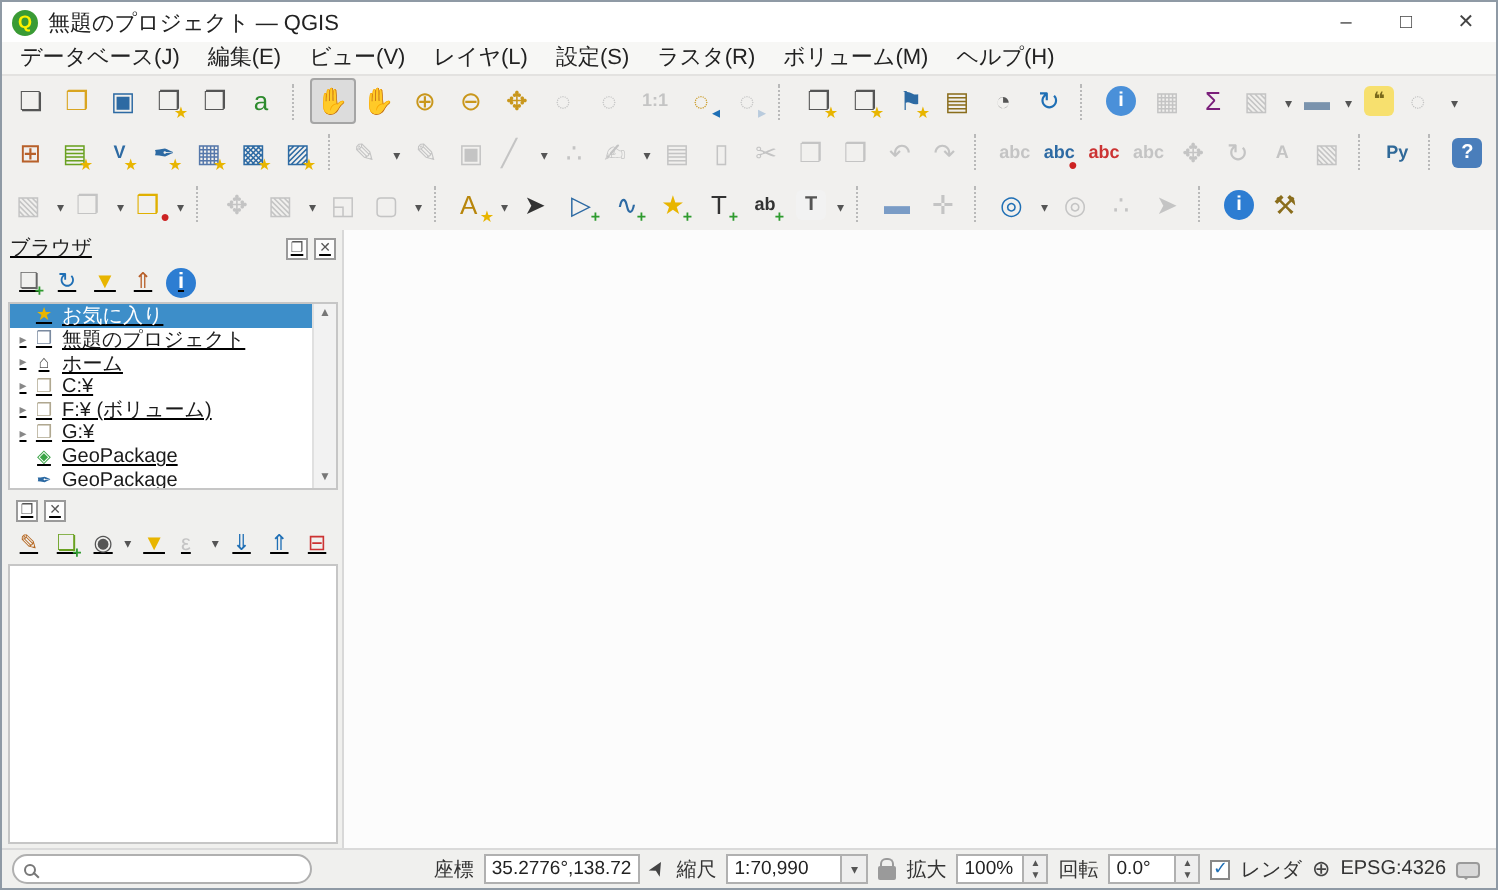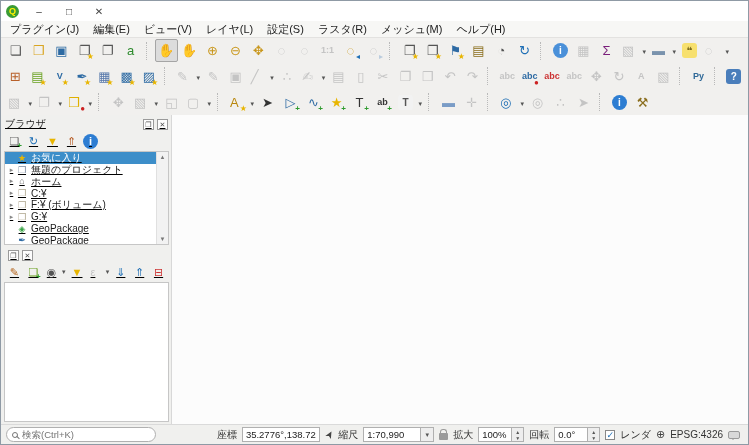--- a/index.html
+++ b/index.html
@@ -89,35 +89,36 @@
   .bubble { width:12px; height:8px; background:#d9d9d9; border:1px solid #9a9a9a; border-radius:2px; position:relative; margin-right:3px; }
   .bubble::after { content:''; position:absolute; left:2px; bottom:-4px; border:2px solid transparent; border-top-color:#9a9a9a; }
 </style>
 </head>
 <body>
 
 <div class="window">
 
   <div class="titlebar">
     <span class="app-logo">Q</span>
+    <span class="title-text">無題のプロジェクト — QGIS</span>
     <span class="win-controls">
       <span class="win-btn">–</span>
       <span class="win-btn">□</span>
       <span class="win-btn">✕</span>
     </span>
   </div>
 
   <div class="menubar">
-      <span class="menu-item">プラグイン(J)</span>
+      <span class="menu-item">データベース(J)</span>
       <span class="menu-item">編集(E)</span>
       <span class="menu-item">ビュー(V)</span>
       <span class="menu-item">レイヤ(L)</span>
       <span class="menu-item">設定(S)</span>
       <span class="menu-item">ラスタ(R)</span>
-      <span class="menu-item">メッシュ(M)</span>
+      <span class="menu-item">ボリューム(M)</span>
       <span class="menu-item">ヘルプ(H)</span>
     </div>
 
   <div class="tbrow tbrow1">
       <button class="tb-btn">
         <span class="glyph" style="color: rgb(85, 85, 85);">❏</span>
       </button>
       <button class="tb-btn">
         <span class="glyph" style="color: rgb(217, 165, 33);">❒</span>
       </button>
@@ -525,21 +526,20 @@
         <div class="layers-view"></div>
       </div>
 
     </div>
     <div class="canvas"></div>
   </div>
 
   <div class="statusbar">
     <span class="search">
       <span class="mag"></span>
-      <input placeholder="検索(Ctrl+K)" style="">
     </span>
     <span class="sb-spacer"></span>
 
     <span>座標</span>
     <input class="sb-field coord-input" value="35.2776°,138.7287°" style="">
     <span class="pointer-ic">➤</span>
 
     <span>縮尺</span>
     <span style="display:flex">
       <input class="sb-field combo" value="1:70,990" style="">

